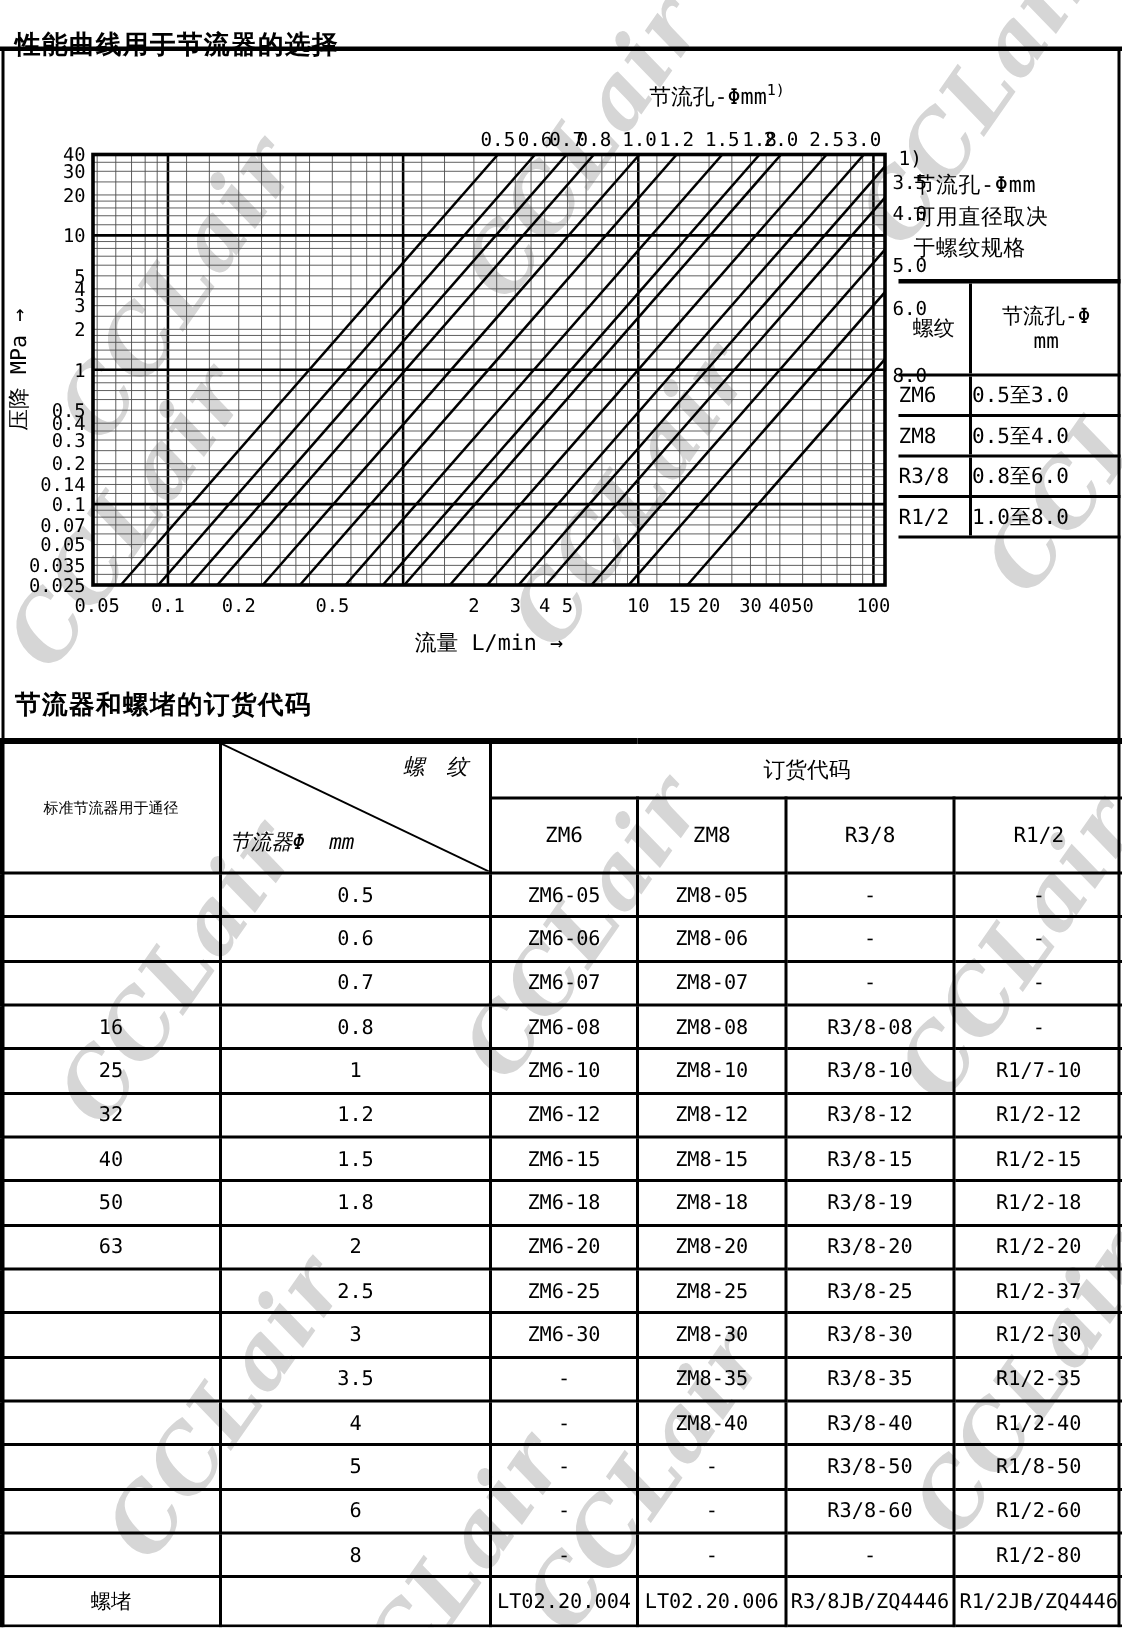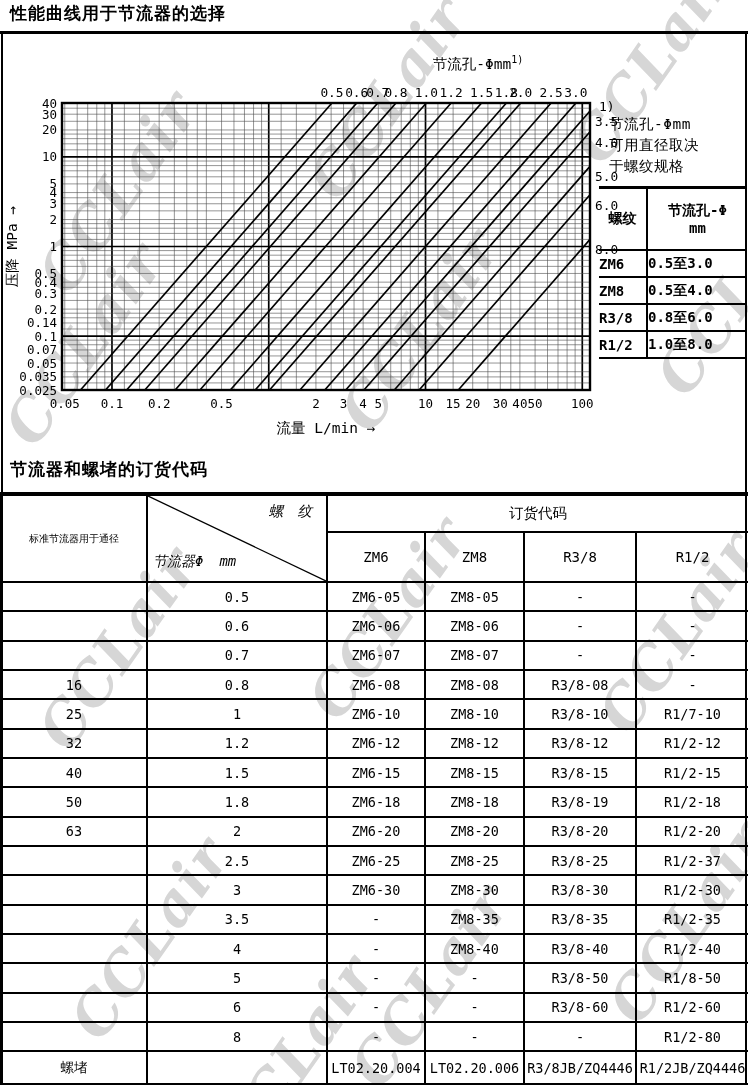--- a/index.html
+++ b/index.html
@@ -4,21 +4,21 @@
 <style>
   html,body{margin:0;padding:0;background:#fff;}
   .page{position:relative;width:748px;height:1085px;background:#fff;overflow:hidden;
         font-family:"DejaVu Sans Mono","Liberation Sans",sans-serif;color:#000;}
   
   .watermark{position:absolute;z-index:0;pointer-events:none;white-space:nowrap;
              font-family:"DejaVu Serif",serif;font-style:italic;font-weight:bold;
              font-size:58px;letter-spacing:1px;
              transform:translate(-50%,-50%) rotate(-55deg);}
   
-  .page-title{position:absolute;top:2px;left:10px;z-index:2;
+  .page-title{position:absolute;top:18px;left:10px;z-index:2;
               font-family:"Liberation Sans",sans-serif;font-weight:bold;font-size:17px;letter-spacing:1px;}
   .title-rule{position:absolute;top:31px;left:0;width:748px;height:3px;background:#000;z-index:2;}
   .frame{position:absolute;top:34px;left:1px;right:1px;bottom:0;
          border-left:2px solid #000;border-right:2px solid #000;z-index:1;pointer-events:none;}
   
   #chart-svg{position:absolute;top:35px;left:0;z-index:1;}
   #chart-svg text{font-family:"DejaVu Sans Mono","Liberation Sans",sans-serif;fill:#000;}
   .gmin{stroke:#4d4d4d;stroke-width:0.6;}
   .gmaj{stroke:#000;stroke-width:1.7;}
   .frame-rect{stroke:#000;stroke-width:2.4;fill:none;}
@@ -27,21 +27,21 @@
   .toplab{font-size:12.8px;}
   .axis-title{font-size:14.5px;}
   .chart-title{font-size:14.5px;}
   .sup{font-size:10px;}
   
   .side-panel{position:absolute;left:599px;top:99px;width:148px;z-index:1;}
   .note-ref{font-size:13px;line-height:15px;}
   .note-line{font-size:14.5px;line-height:21px;margin-left:10px;letter-spacing:0.5px;}
   .side-table{width:100%;border-collapse:collapse;margin-top:9px;font-size:14px;table-layout:fixed;}
   .side-table th,.side-table td{border-bottom:2px solid #000;padding:1px 0;
-                                font-weight:bold;background:transparent;}
+                                font-weight:normal;background:transparent;}
   .side-table thead th{border-top:3px solid #000;height:58px;vertical-align:middle;}
   .side-table .col-val{border-left:2px solid #000;}
   .side-table tbody td{height:23px;}
   .side-table .c1{width:47px;}
   
   .section-title{position:absolute;top:458px;left:10px;z-index:2;
                  font-family:Liberation Mono, monospace;font-weight:bold;font-size:17px;letter-spacing:1px;}
   
   .order-table{position:absolute;top:492px;left:0;width:748px;height:593px;z-index:1;
                border-collapse:collapse;table-layout:fixed;font-size:13.5px;}

